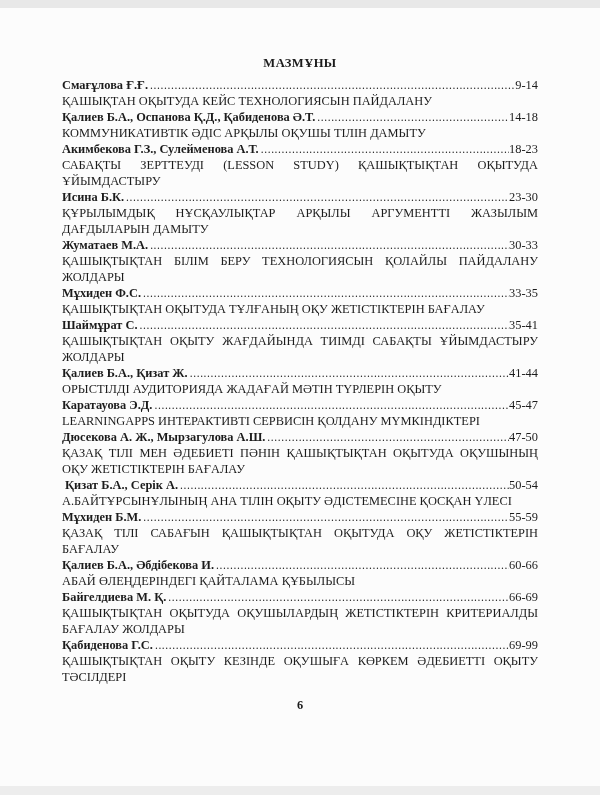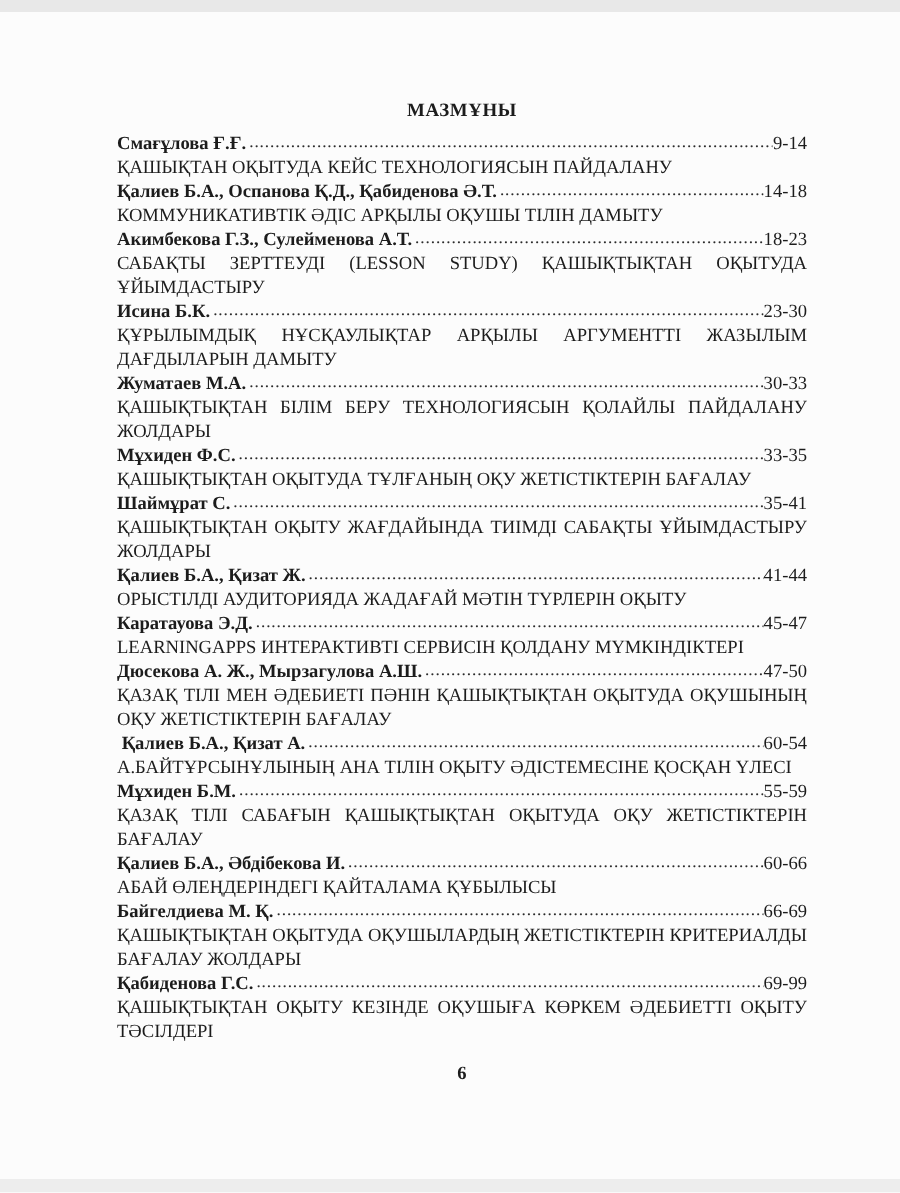--- a/index.html
+++ b/index.html
@@ -13,22 +13,21 @@
   }
   .scan-band-top {
     position: absolute; top: 0; left: 0; right: 0; height: 8px;
     background: #e8e8e8;
   }
   .scan-band-bottom {
     position: absolute; bottom: 0; left: 0; right: 0; height: 9px;
     background: #ededed;
   }
   .page {
-    padding: 55px 62px 0 78px;
-    margin-top: 10px;
+    padding: 55px 62px 0 62px;
   }
   .doc-title {
     text-align: center;
     font-weight: bold;
     font-size: 12.6px;
     line-height: 16px;
     letter-spacing: 0.4px;
     margin-bottom: 6px;
   }
   .entry { margin: 0; }
@@ -169,23 +168,23 @@
       <div class="author-line">
         <span class="authors">Дюсекова А. Ж., Мырзагулова А.Ш.</span>
         <span class="dots"></span>
         <span class="pages">47-50</span>
       </div>
       <div class="entry-title">ҚАЗАҚ ТІЛІ МЕН ӘДЕБИЕТІ ПӘНІН ҚАШЫҚТЫҚТАН ОҚЫТУДА ОҚУШЫНЫҢ ОҚУ ЖЕТІСТІКТЕРІН БАҒАЛАУ</div>
     </div>
 
     <div class="entry">
       <div class="author-line">
-        <span class="authors"> Қалиев Б.А., Қизат А.</span>
-        <span class="dots"></span>
-        <span class="pages">60-54</span>
+        <span class="authors"> Қизат Б.А., Серік А.</span>
+        <span class="dots"></span>
+        <span class="pages">50-54</span>
       </div>
       <div class="entry-title">А.БАЙТҰРСЫНҰЛЫНЫҢ АНА ТІЛІН ОҚЫТУ ӘДІСТЕМЕСІНЕ ҚОСҚАН ҮЛЕСІ</div>
     </div>
 
     <div class="entry">
       <div class="author-line">
         <span class="authors">Мұхиден Б.М.</span>
         <span class="dots"></span>
         <span class="pages">55-59</span>
       </div>

